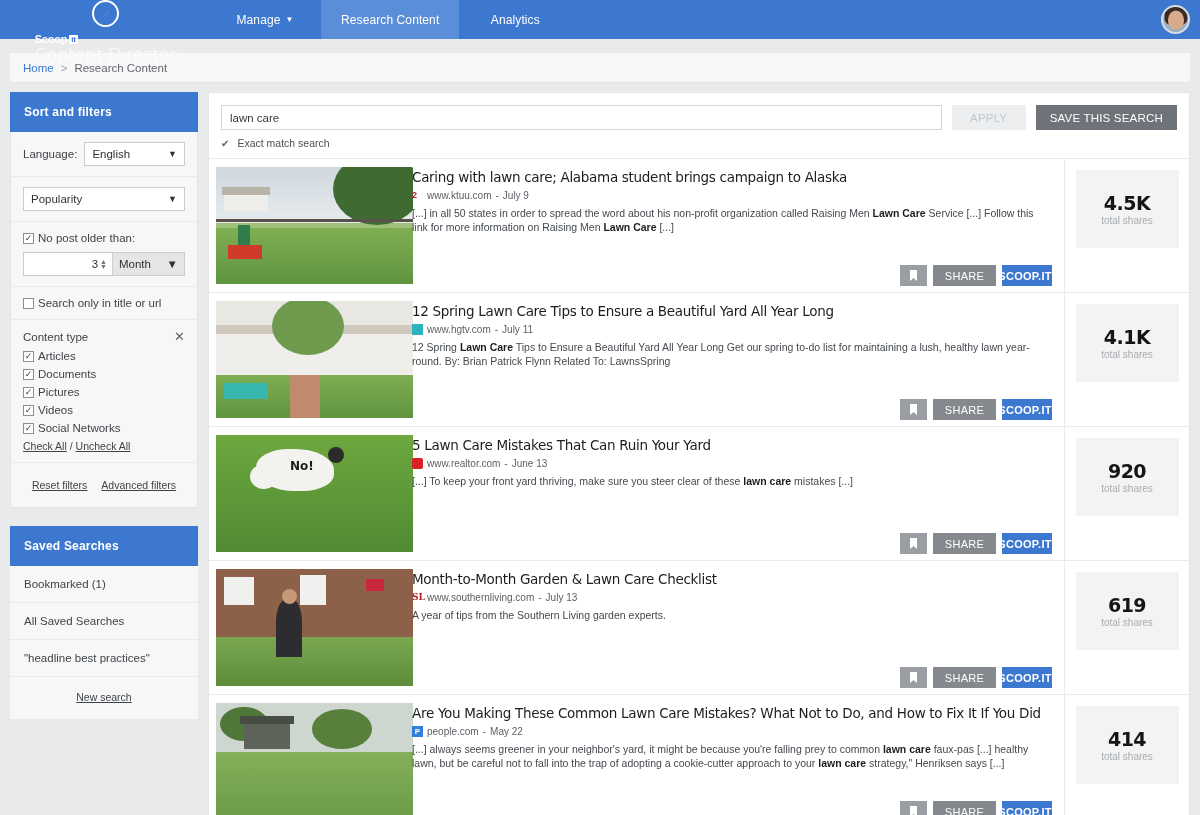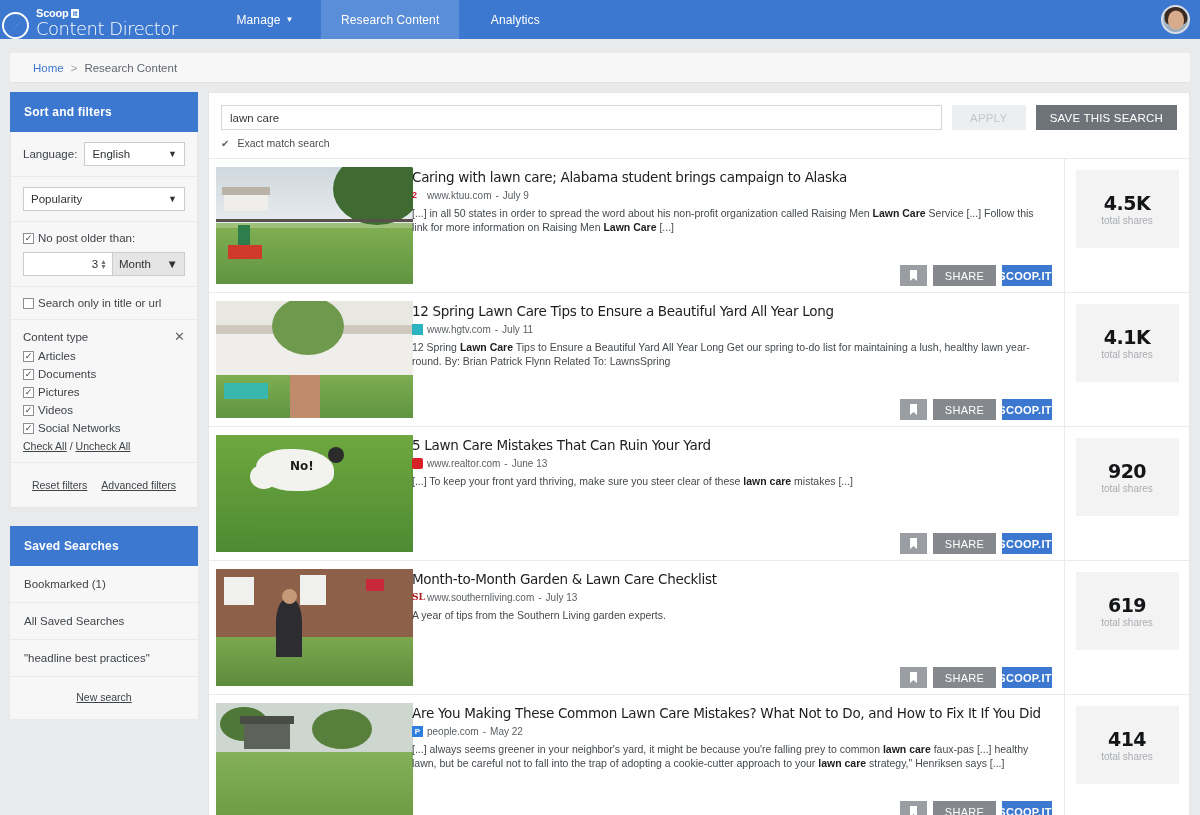--- a/index.html
+++ b/index.html
@@ -10,21 +10,21 @@
     font-family: "Liberation Sans", sans-serif;
     overflow: hidden;
   }
 
   
   .topbar {
     height: 39px; background: #3c78cf;
     display: flex; align-items: stretch; position: relative;
   }
   .logo-zone {
-    width: 209px; display: flex; align-items: flex-end; padding-left: 2px; gap: 7px;
+    width: 209px; display: flex; align-items: center; padding-left: 2px; gap: 7px; flex-direction: column;
   }
   .logo-mark {
     width: 27px; height: 27px; border-radius: 50%;
     border: 2px solid #fff; position: relative; flex: none;
   }
   .logo-mark::after {
     content: ""; position: absolute; left: 7px; top: 6px;
     width: 11px; height: 11px; background: #fff;
     clip-path: polygon(100% 0, 38% 62%, 0 100%, 62% 38%);
   }
@@ -66,21 +66,21 @@
   }
   .avatar .hair::after{
     content:""; position:absolute; left:50%; top:42%; transform:translateX(-50%);
     width:11px; height:13px; border-radius:50% 50% 40% 40%; background:#d8ab8c;
   }
 
   
   .crumbbar {
     height: 30px; background: #f7f7f8; border-bottom: 1px solid #e2e3e5;
     margin: 14px 10px 0 10px; display: flex; align-items: center;
-    padding-left: 23px; font-size: 11.5px; color: #62676d;
+    padding-left: 13px; font-size: 11.5px; color: #62676d;
   }
   .crumbbar a { color: #3c78cf; text-decoration: none; cursor: pointer; }
   .crumb-sep { margin: 0 7px; color: #9aa0a6; }
 
   
   .page { display: flex; margin: 9px 10px 0 10px; align-items: flex-start; gap: 10px; }
 
   
   .sidebar { width: 188px; flex: none; }
   .panel-head {

